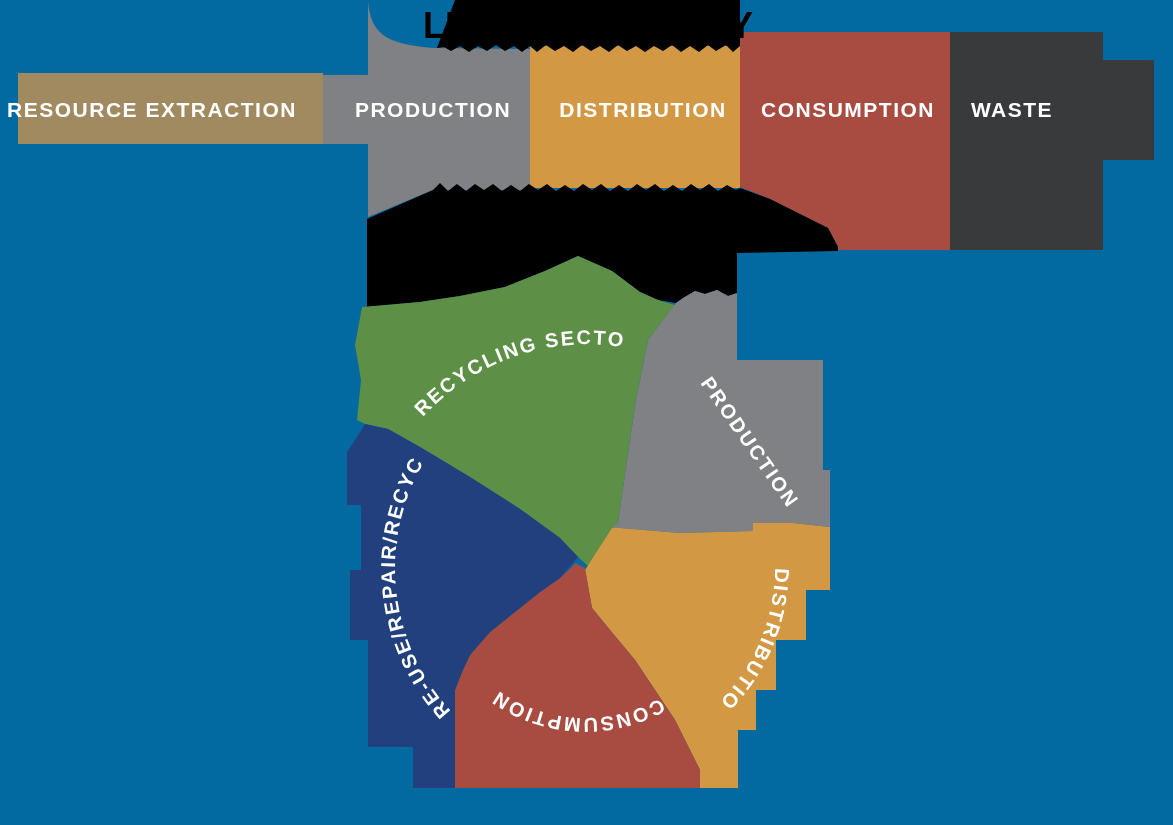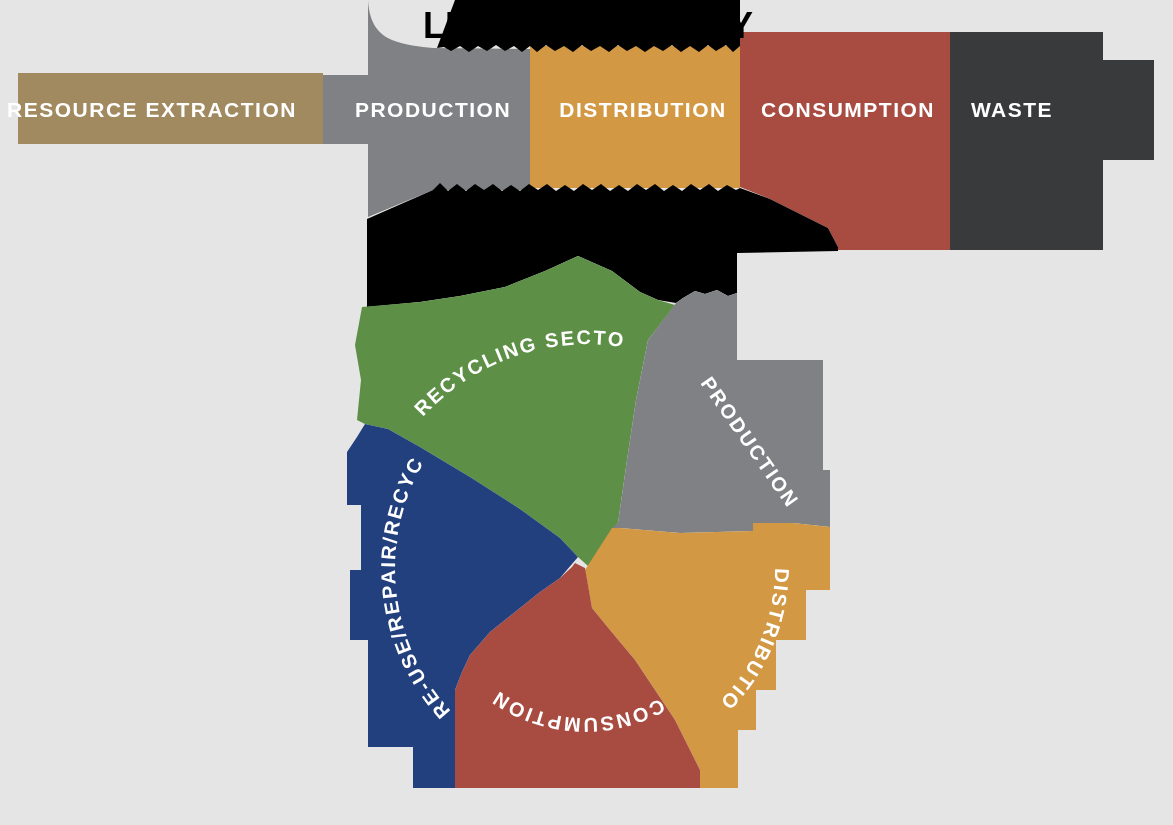--- a/index.html
+++ b/index.html
@@ -1,16 +1,16 @@
 <!DOCTYPE html>
 <html><head>
 <meta charset="utf-8">
 <style>
   html,body{margin:0;padding:0;background:#ffffff;}
-  .stage{position:relative;width:1173px;height:825px;background:#e5e5e5;overflow:hidden;
+  .stage{position:relative;width:1173px;height:825px;background:#0369a1;overflow:hidden;
          font-family:"Liberation Sans", sans-serif;}
   svg{display:block;}
   .box-label{font-family:"Liberation Sans", sans-serif;font-size:21px;font-weight:600;
              fill:#ffffff;letter-spacing:1.5px;}
   .wheel-label{font-family:"Liberation Sans", sans-serif;font-size:20px;font-weight:600;
              fill:#ffffff;letter-spacing:2px;}
   .blob-title{font-family:"Liberation Sans", sans-serif;font-weight:700;fill:#000000;}
 </style>
 </head>
 <body>

